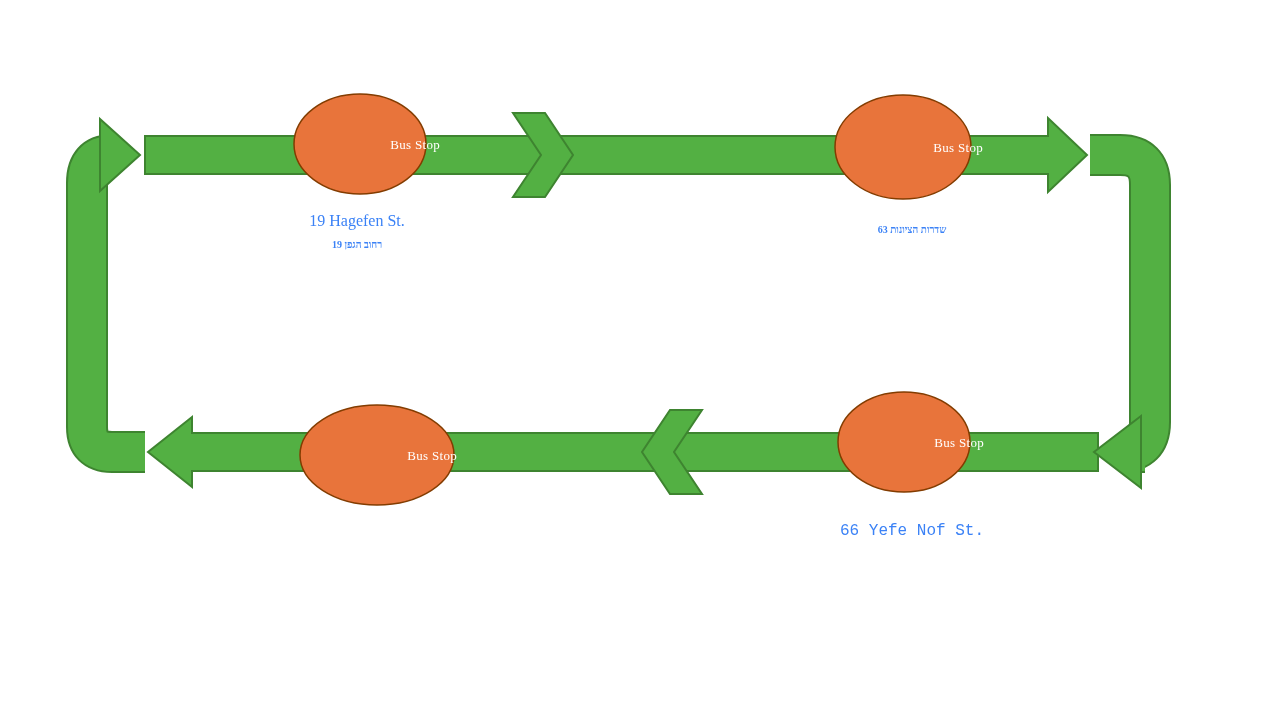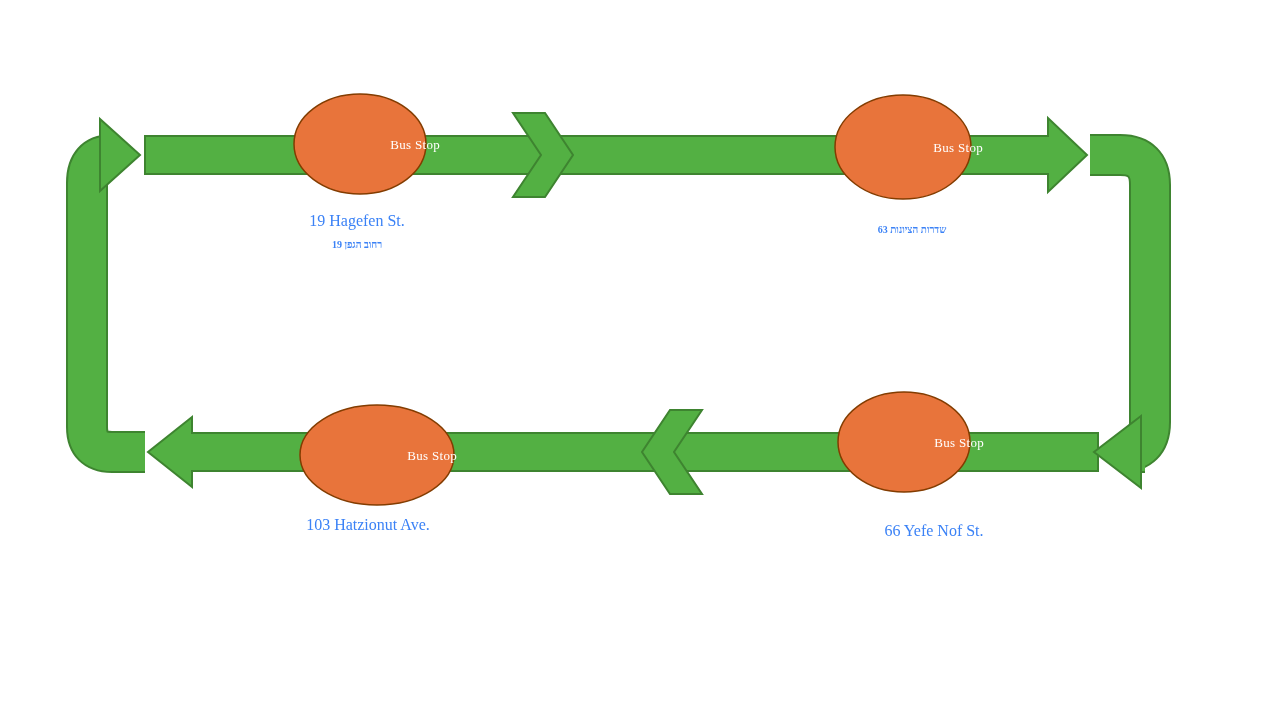--- a/index.html
+++ b/index.html
@@ -74,20 +74,19 @@
   <div class="addr" style="left:207px; top:212px;">
     <div class="en">19 Hagefen St.</div>
     <div class="he" dir="rtl">רחוב הגפן 19</div>
   </div>
 
   <div class="addr" style="left:762px; top:215px;">
     <div class="he" dir="rtl">שדרות הציונות 63</div>
   </div>
 
   <div class="addr" style="left:218px; top:516px;">
-    <div class="en">103 Hatzionut Ave.</div>
   </div>
 
-  <div class="addr" style="left:784px; top:522px;">
+  <div class="addr" style="left:762px; top:522px;font-family:Liberation Mono, monospace;">
     <div class="en">66 Yefe Nof St.</div>
   </div>
 
 </div>
 
 </body></html>

